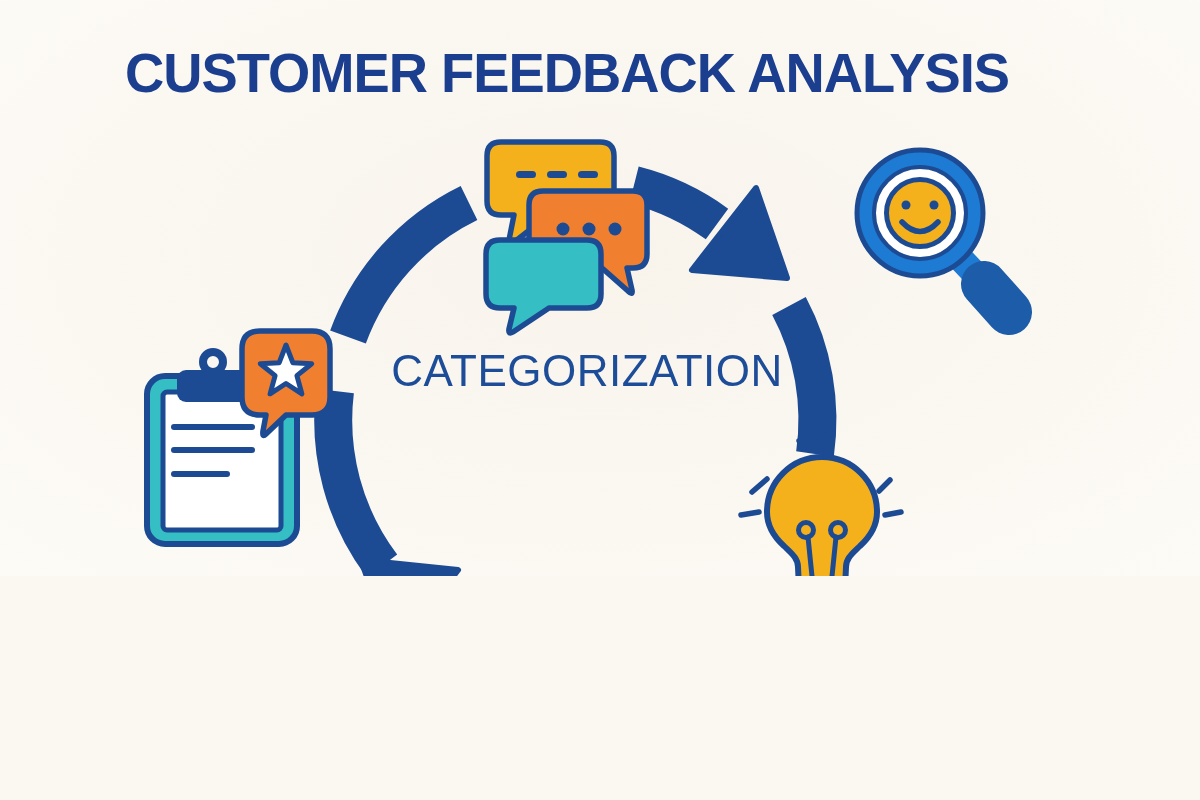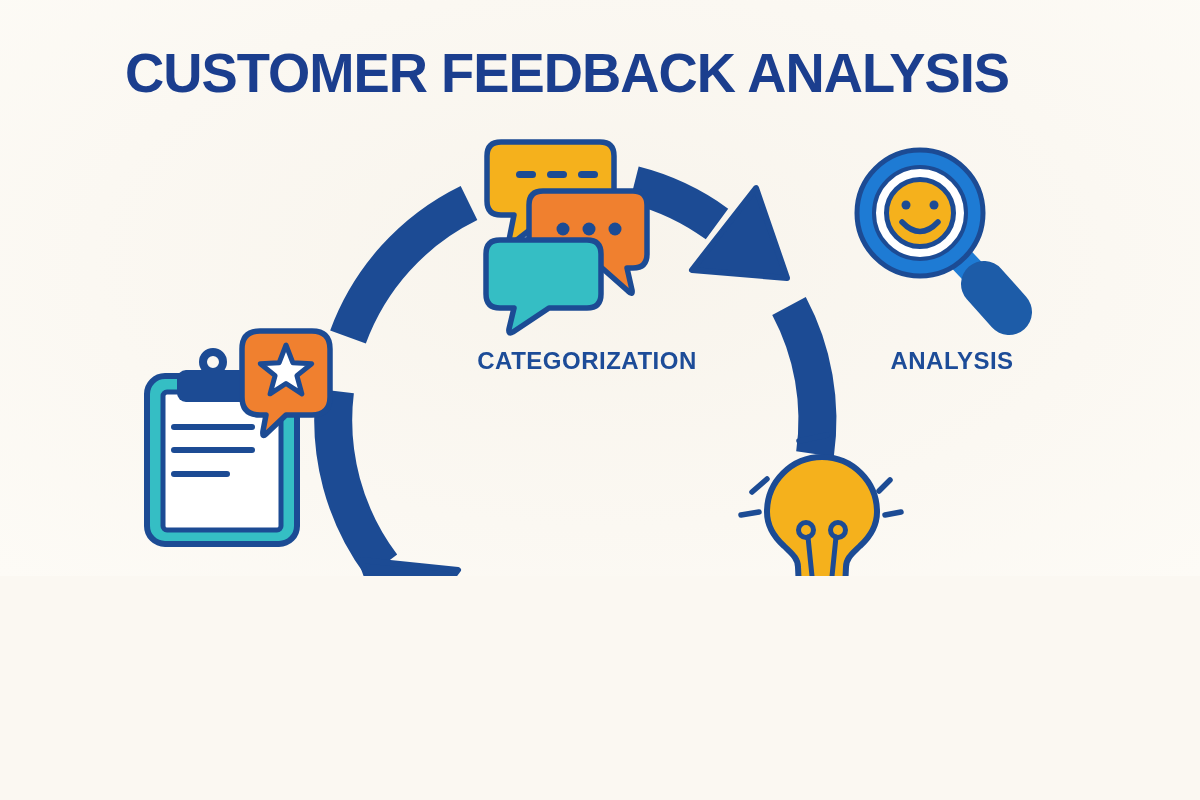--- a/index.html
+++ b/index.html
@@ -13,21 +13,21 @@
     position:relative;width:1200px;height:576px;overflow:hidden;
     background:radial-gradient(ellipse at 50% 45%, #F8F4EC 0%, var(--background) 60%, #FDFBF6 100%);
   }
   .page-title{
     position:absolute;top:40px;left:567px;transform:translateX(-50%) scaleX(0.97);
     font-size:56px;font-weight:700;letter-spacing:-1px;white-space:nowrap;
     color:var(--title-navy);
   }
   .stage-label{
     position:absolute;transform:translateX(-50%);white-space:nowrap;
-    font-size:24px;font-weight:700;letter-spacing:0.5px;line-height:1;
+    font-size:44px;font-weight:400;letter-spacing:0.5px;line-height:1;
     color:var(--label-navy);
   }
   .label-categorization{left:587px;top:349px;}
   .label-analysis{left:952px;top:349px;}
   .label-collection{left:210px;top:576px;}
   .label-implementation{left:805px;top:682px;}
   svg.diagram{position:absolute;left:0;top:0;}
 </style>
 </head>
 <body>
@@ -111,14 +111,13 @@
       </g>
       <g fill="var(--bulb-base-blue,#1E6BC2)" stroke="var(--navy,#1C4B94)" stroke-width="5">
         <rect x="787" y="584" width="70" height="13" rx="6.5"></rect>
         <rect x="790" y="596" width="64" height="12" rx="6"></rect>
         <rect x="793" y="608" width="58" height="11" rx="5.5"></rect>
       </g>
     </g>
   </svg>
 
   <div class="stage-label label-categorization">CATEGORIZATION</div>
-  <div class="stage-label label-analysis">ANALYSIS</div>
 </div>
 
 </body></html>

